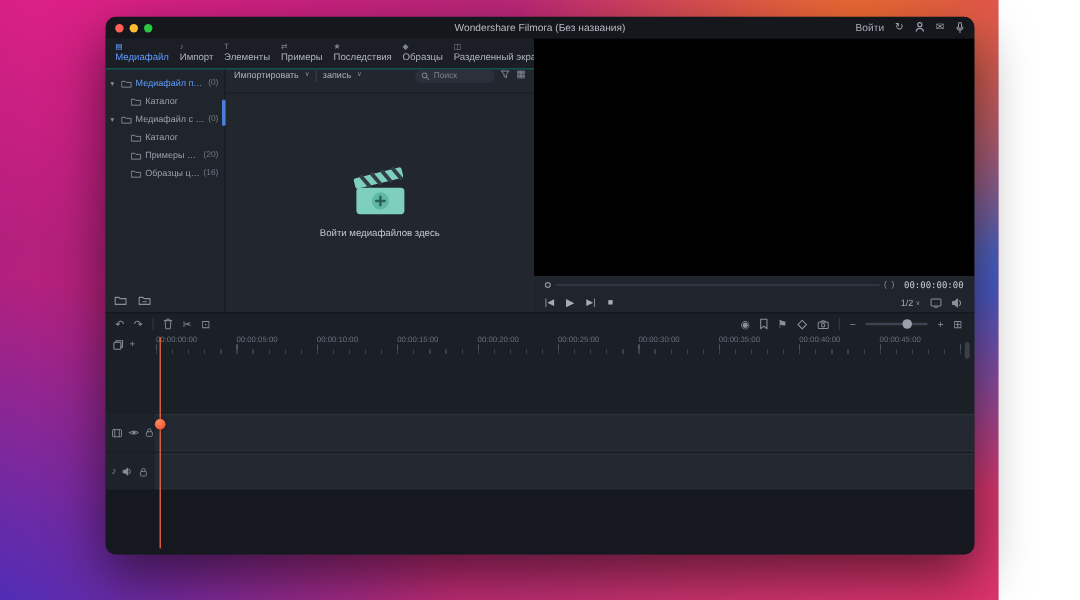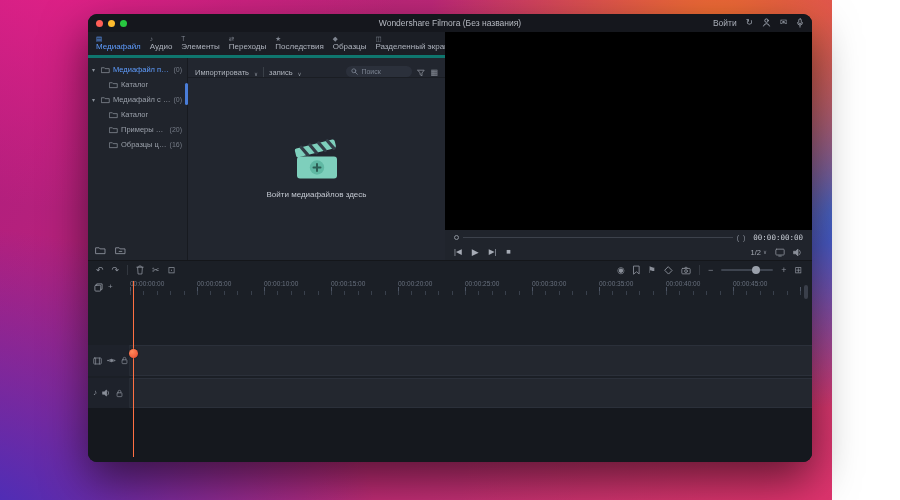--- a/index.html
+++ b/index.html
@@ -21,21 +21,21 @@
   .lights{ display:flex; gap:5px; z-index:2; }
   .light{ width:7px; height:7px; border-radius:50%; }
   .light.red{ background:#ff5f57; } .light.yellow{ background:#febc2e; } .light.green{ background:#28c840; }
   .win-title{ position:absolute; left:0; right:0; text-align:center; font-size:8.5px; color:#b6bac2; }
   .tb-right{ margin-left:auto; display:flex; align-items:flex-start; gap:9px; z-index:2; color:#a9aeb8; font-size:8.5px; }
   .tb-ic{ font-size:8.5px; line-height:1; color:#9aa0ab; cursor:default; }
   .tb-ic svg{ display:block; }
   
   .body{ flex:none; height:228px; display:flex; }
   .left-pane{ width:357px; display:flex; flex-direction:column; background:#21252d; }
-  .toolbar{ flex:none; height:26px; background:#1b1e25; border-bottom:3px solid #0f766e; display:flex; align-items:center; padding:0 6px 0 8px; }
+  .toolbar{ flex:none; height:26px; background:#1b1e25; border-bottom:1px solid #0f766e; display:flex; align-items:center; padding:0 6px 0 8px; }
   .tabs{ display:flex; gap:9px; align-items:flex-end; }
   .tab{ display:flex; flex-direction:column; align-items:flex-start; gap:0; cursor:pointer; }
   .tab-icon{ font-size:6.5px; color:#7e848f; line-height:7px; }
   .tab-label{ font-size:8px; color:#aeb3bd; line-height:10px; white-space:nowrap; }
   .tab.active .tab-label, .tab.active .tab-icon{ color:#5f9dff; }
   .export-btn{ margin-left:auto; background:#3c424e; color:#aeb4c0; font-size:7px; letter-spacing:.4px;
     padding:3px 8px; border-radius:8px; border:none; cursor:pointer; }
   .content{ flex:1; display:flex; position:relative; }
   
   .sidebar{ width:100px; background:#20242c; border-right:1px solid #171a20; display:flex; flex-direction:column; padding-top:4px; }
@@ -44,21 +44,21 @@
   .side-item.root .tri{ visibility:visible; }
   .side-item:not(.root){ padding-left:12px; }
   .side-item .f-ic{ flex:none; color:#8a909a; display:flex; }
   .side-label{ font-size:7.5px; white-space:nowrap; overflow:hidden; text-overflow:ellipsis; flex:1; }
   .side-count{ font-size:7px; color:#767c87; flex:none; }
   .side-item.active .side-label{ color:#5f9dff; }
   .side-footer{ margin-top:auto; padding:4px 7px 5px; display:flex; gap:9px; color:#8a909a; }
   .panel-resize-handle{ position:absolute; left:97px; top:25px; width:3px; height:22px; background:#4a7dd8; border-radius:2px; z-index:3; cursor:col-resize; }
   
   .media-panel{ flex:1; display:flex; flex-direction:column; background:#22262f; }
-  .media-header{ flex:none; height:20px; display:flex; align-items:flex-end; gap:5px; padding:0 7px; border-bottom:1px solid #1a1d23; }
+  .media-header{ flex:none; height:20px; display:flex; align-items:flex-start; gap:5px; padding:0 7px; border-bottom:1px solid #1a1d23; }
   .mh-label{ font-size:7.5px; color:#aeb3bc; cursor:pointer; white-space:nowrap; }
   .mh-chev{ font-size:5.5px; color:#8a909a; }
   .mh-div{ width:1px; height:10px; background:#3a4048; }
   .search-box{ margin-left:auto; width:66px; height:11px; background:#2b303b; border-radius:6px; display:flex; align-items:center; gap:3px; padding:0 5px; color:#7a8290; }
   .search-box input{ background:transparent; border:none; outline:none; width:44px; font-size:7px; color:#aeb3bc; font-family:inherit; }
   .search-box input::placeholder{ color:#7a8290; }
   .media-empty{ flex:1; display:flex; flex-direction:column; align-items:center; justify-content:center; gap:9px; }
   .empty-text{ font-size:8px; color:#c3c8d1; }
   
   .preview-pane{ width:367px; display:flex; flex-direction:column; background:#20242c; }
@@ -141,31 +141,31 @@
         <div class="toolbar">
           <div class="tabs">
 
               <div class="tab active">
                 <span class="tab-icon">▤</span>
                 <span class="tab-label">Медиафайл</span>
               </div>
 
               <div class="tab">
                 <span class="tab-icon">♪</span>
-                <span class="tab-label">Аудио</span>
+                <span class="tab-label">Импорт</span>
               </div>
 
               <div class="tab">
                 <span class="tab-icon">T</span>
                 <span class="tab-label">Элементы</span>
               </div>
 
               <div class="tab">
                 <span class="tab-icon">⇄</span>
-                <span class="tab-label">Переходы</span>
+                <span class="tab-label">Примеры</span>
               </div>
 
               <div class="tab">
                 <span class="tab-icon">★</span>
                 <span class="tab-label">Последствия</span>
               </div>
 
               <div class="tab">
                 <span class="tab-icon">◆</span>
                 <span class="tab-label">Образцы</span>

